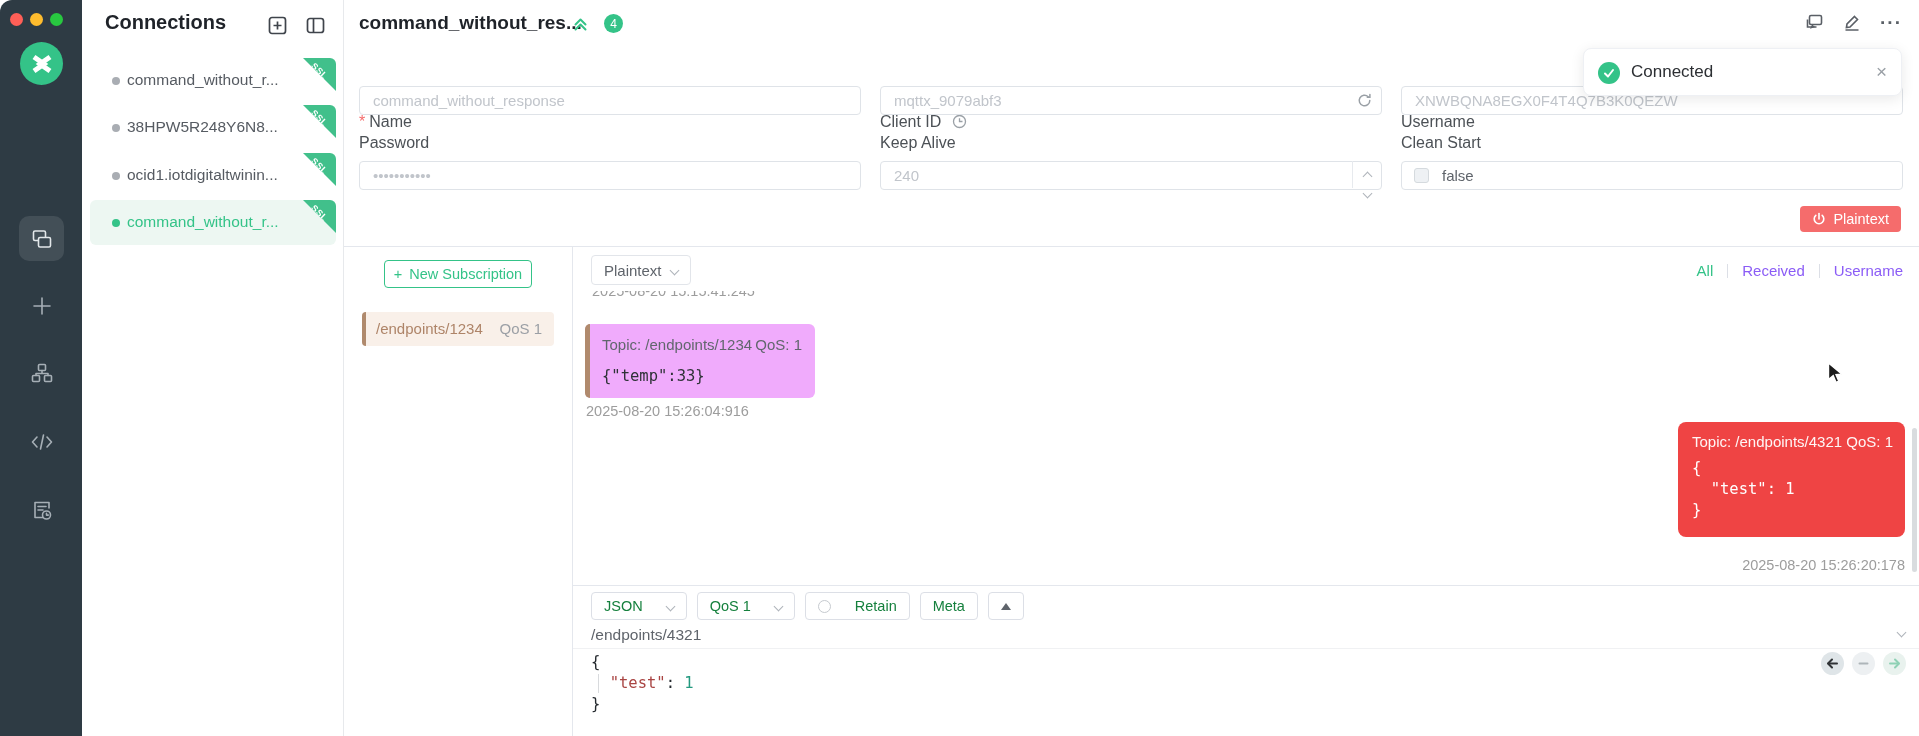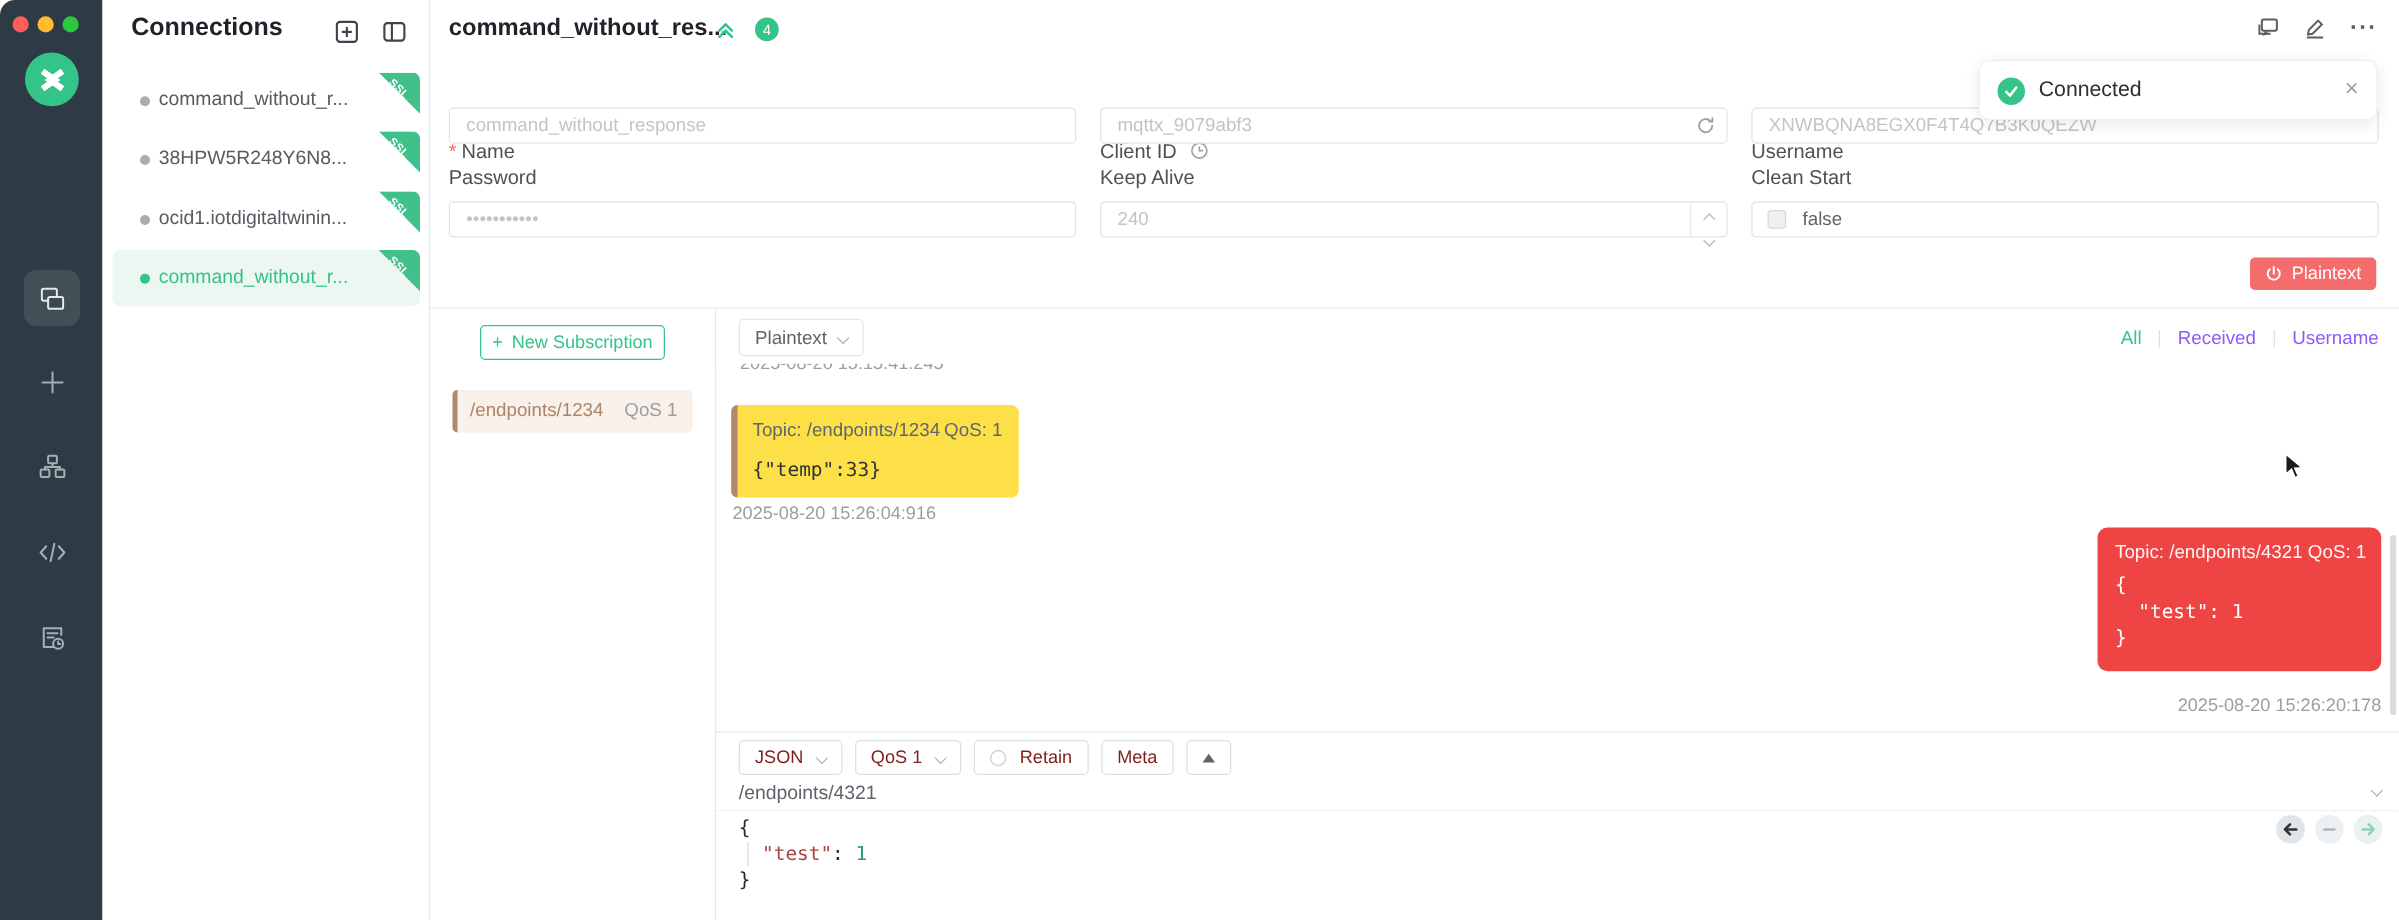--- a/index.html
+++ b/index.html
@@ -80,38 +80,38 @@
   .dd-plaintext { left:18px; top:8px; height:30px; padding:0 12px; border:1px solid #e2e5ea;
     border-radius:4px; background:#fff; color:#5f646b; font-size:15px;
     display:flex; align-items:center; gap:9px; }
   .filters { right:16px; top:15px; display:flex; align-items:center; font-size:15px; }
   .filters .sep { width:1px; height:14px; background:#dcdfe6; margin:0 14px; }
   .filter { color:#8b5cf6; } .filter.active { color:#34c388; }
 
   .msg-list { left:0; top:44px; width:100%; height:294px; overflow:hidden; }
   .ts { font-size:14.5px; color:#9d9d9d; }
   .ts-clipped { left:19px; top:-8px; }
-  .bubble-recv { left:12px; top:33px; width:230px; height:74px; background:#fde047; border-radius:6px; }
+  .bubble-recv { left:12px; top:33px; width:230px; height:74px; background:#f0abfc; border-radius:6px; }
   .recv-bar { left:0; top:0; width:5px; height:74px; background:#b08a6d; border-radius:6px 0 0 6px; }
   .b-topic-row { left:17px; right:13px; top:12px; display:flex; justify-content:space-between;
     font-size:15px; color:#61666d; white-space:nowrap; }
   .recv-payload { left:17px; top:43px; font-family:"DejaVu Sans Mono",monospace; font-size:15.5px; color:#2e3237; }
   .ts-recv { left:13px; top:112px; }
   .bubble-pub { right:14px; top:131px; width:227px; height:115px; background:#ef4444; border-radius:8px; color:#fff; }
   .bubble-pub .b-topic-row { color:rgba(255,255,255,.95); left:14px; right:12px; top:11px; }
   .pub-payload { left:14px; top:36px; font-family:"DejaVu Sans Mono",monospace; font-size:15.5px;
     line-height:21px; white-space:pre; color:#fff; }
   .ts-pub { right:14px; top:266px; }
   .scrollbar { right:2px; top:181px; width:5px; height:144px; background:#d9dcdf; border-radius:3px; }
 
   
   .composer { left:0; top:338px; width:100%; height:152px; border-top:1px solid #e4e7ed; background:#fff; }
   .ctrl-row { left:18px; top:6px; display:flex; gap:10px; }
-  .ctl { height:28px; border:1px solid #dcdfe6; border-radius:4px; background:#fff; color:#7f1d1d;
-    font-size:14.5px; display:flex; align-items:center; gap:11px; padding:0 12px; }
+  .ctl { height:28px; border:1px solid #dcdfe6; border-radius:4px; background:#fff; color:#15803d;
+    font-size:14.5px; display:flex; align-items:center; gap:24px; padding:0 12px; }
   .radio { width:13px; height:13px; border:1.4px solid #c6cacf; border-radius:50%; }
   .tri-up { width:0; height:0; border-left:5px solid transparent; border-right:5px solid transparent;
     border-bottom:7px solid #5f646b; }
   .topic-row { left:0; top:37px; width:100%; height:26px; border-bottom:1px solid #f0f1f3; }
   .topic-text { left:18px; top:3px; font-size:15.5px; color:#5f646b; }
   .topic-chev { right:14px; top:6px; }
   .editor { left:18px; top:66px; font-family:"DejaVu Sans Mono",monospace; font-size:15.5px;
     line-height:21px; color:#24292e; white-space:pre; }
   .indent-guide { left:25px; top:88px; width:1px; height:19px; background:#d8dadd; }
   .json-key { color:#a94442; } .json-val { color:#23997f; }

